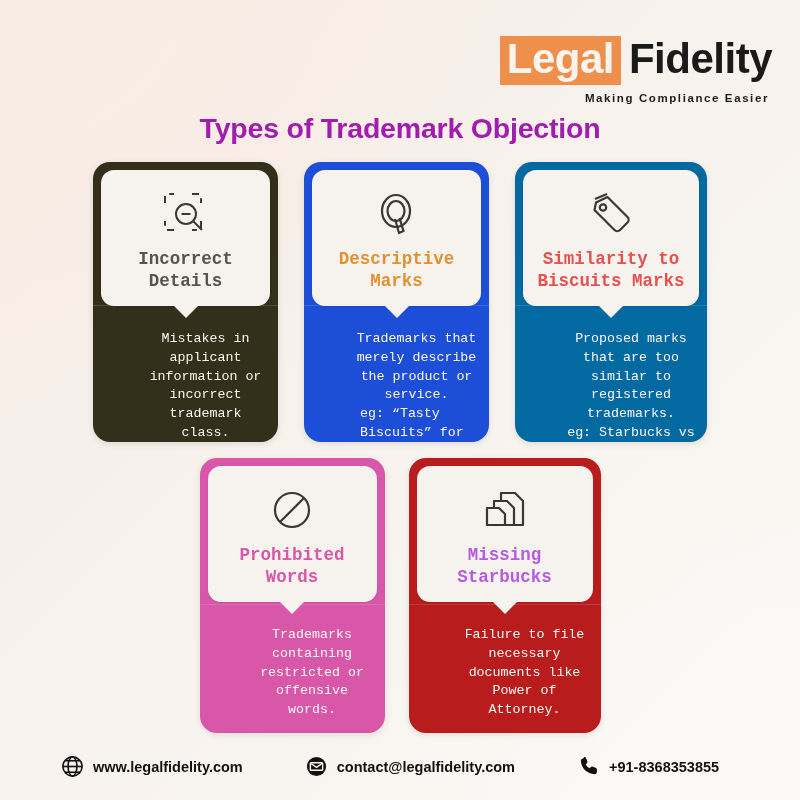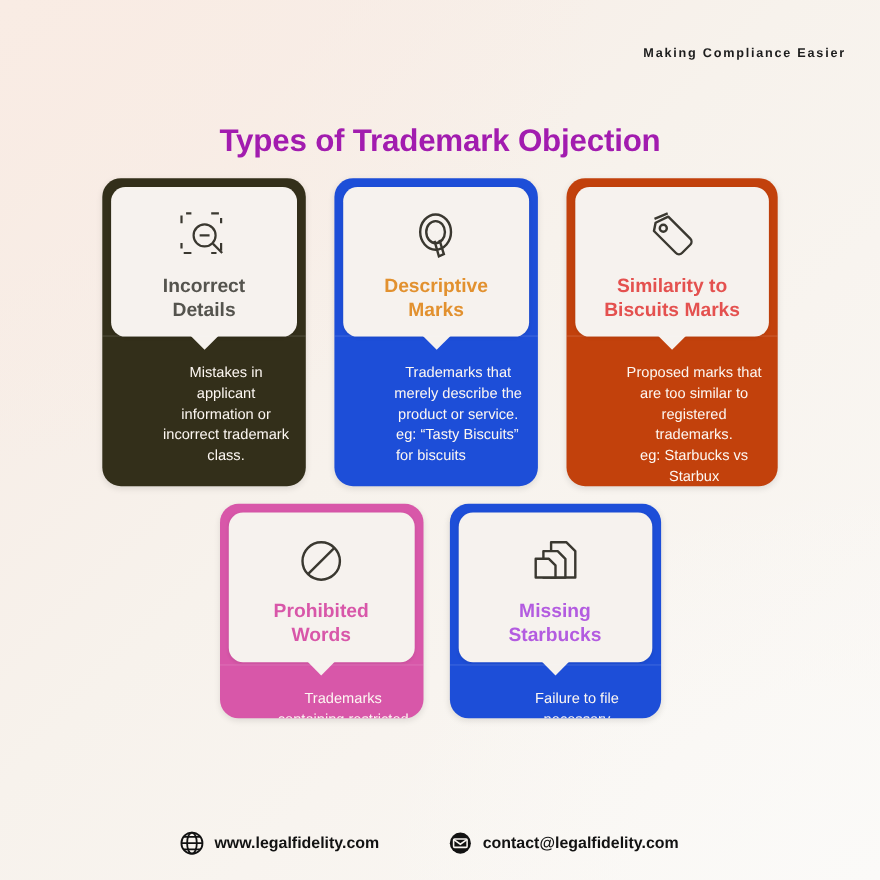--- a/index.html
+++ b/index.html
@@ -67,37 +67,38 @@
     font-weight: bold;
     color: #a21caf;
     letter-spacing: -0.2px;
   }
 
   
   .row {
     position: absolute;
     display: flex;
     justify-content: center;
+    font-family: Liberation Mono, monospace;
   }
   .row-top { top: 162px; left: 0; width: 800px; gap: 26px; }
   .row-bottom { top: 458px; left: 0; width: 800px; gap: 24px; }
 
   .card {
     position: relative;
     width: 185px;
     border-radius: 17px;
     box-sizing: border-box;
     display: flex;
     flex-direction: column;
     box-shadow: 0 2px 6px rgba(0,0,0,0.10);
     overflow: hidden;
   }
   .card-wide { width: 192px; }
   .card-top { height: 280px; }
-  .card-bottom { height: 195px; }
+  .card-bottom { height: 275px; }
 
   .bubble-wrap {
     position: relative;
     padding: 8px 8px 0 8px;
   }
   .bubble {
     background: #f6f2ee;
     border-radius: 13px;
     padding: 16px 10px 13px 10px;
     text-align: center;
@@ -170,20 +171,23 @@
     white-space: nowrap;
   }
   .footer-item svg { display: block; flex: none; }
 </style>
 </head>
 <body>
 
 <div class="page">
 
   <div class="logo">
+    <div class="logo-main">
+      <span class="logo-legal">Legal</span><span class="logo-fidelity">Fidelity</span>
+    </div>
     <div class="logo-tagline">Making Compliance Easier</div>
   </div>
 
   <div class="page-title">Types of Trademark Objection</div>
 
   <div class="row row-top">
 
     <div class="card card-top" style="background:#332f1a">
       <div class="bubble-wrap">
         <div class="bubble">
@@ -226,21 +230,21 @@
           </div>
         </div>
       </div>
       <div class="divider"></div>
       <div class="card-body leftish">
         <span>Trademarks that merely describe the product or service.</span>
         <span class="eg">eg: “Tasty Biscuits” for biscuits</span>
       </div>
     </div>
 
-    <div class="card card-wide card-top" style="background:#c2410c">
+    <div class="card card-wide card-top" style="background:#0369a1">
       <div class="bubble-wrap">
         <div class="bubble">
           <div class="icon-box">
             <svg width="50" height="48" viewBox="0 0 50 48" fill="none" stroke="#3a3830" stroke-width="2.2" stroke-linejoin="round">
               <path d="M10 12.5 L21.5 7 L41.5 27 C43 28.5 43 31 41.5 32.5 L34 40 C32.5 41.5 30 41.5 28.5 40 L8.5 20 Z"></path>
               <path d="M9 9 L21 4"></path>
               <circle cx="17" cy="17.5" r="3.2"></circle>
             </svg>
           </div>
           <div class="card-heading" style="color:#e4514f">
@@ -274,21 +278,21 @@
             <span>Words</span>
           </div>
         </div>
       </div>
       <div class="divider divider-b"></div>
       <div class="card-body">
         <span>Trademarks containing restricted or offensive words.</span>
       </div>
     </div>
 
-    <div class="card card-wide card-bottom" style="background:#1d4ed8">
+    <div class="card card-wide card-bottom" style="background:#b91c1c">
       <div class="bubble-wrap">
         <div class="bubble">
           <div class="icon-box">
             <svg width="52" height="46" viewBox="0 0 52 46" fill="none" stroke="#3a3830" stroke-width="2.2" stroke-linejoin="round">
               <path d="M22 6 H36 L44 14 V38 H22 Z"></path>
               <path d="M15 14 H28 L35 21 V38 H15 Z" fill="#f6f2ee"></path>
               <path d="M8 21 H20 L26 27 V38 H8 Z" fill="#f6f2ee"></path>
             </svg>
           </div>
           <div class="card-heading" style="color:#b35ce0">
@@ -324,16 +328,24 @@
       <span>
         <svg width="23" height="23" viewBox="0 0 24 24">
           <circle cx="12" cy="12" r="10" fill="#121212"></circle>
           <rect x="5.6" y="8" width="12.8" height="8" rx="1" fill="none" stroke="#f7f4f0" stroke-width="1.5"></rect>
           <path d="M5.8 8.6 L12 13 L18.2 8.6" fill="none" stroke="#f7f4f0" stroke-width="1.5"></path>
         </svg>
       </span>
       <span>contact@legalfidelity.com</span>
     </div>
 
+    <div class="footer-item">
+      <span>
+        <svg width="23" height="23" viewBox="0 0 24 24">
+          <path fill="#121212" d="M7.6 2.2c1 0 1.6.5 2 1.5l1.1 2.7c.4 1 .2 1.8-.6 2.4l-1 .8c.9 1.9 2.4 3.4 4.3 4.3l.8-1c.6-.8 1.4-1 2.4-.6l2.7 1.1c1 .4 1.5 1 1.5 2v2.2c0 1.4-1.1 2.5-2.5 2.4C10.2 19.4 4.6 13.8 4 6.1 3.9 4.7 5 3.6 6.4 3.6Z"></path>
+        </svg>
+      </span>
+      <span>+91-8368353855</span>
+    </div>
 
   </div>
 
 </div>
 
 </body></html>

